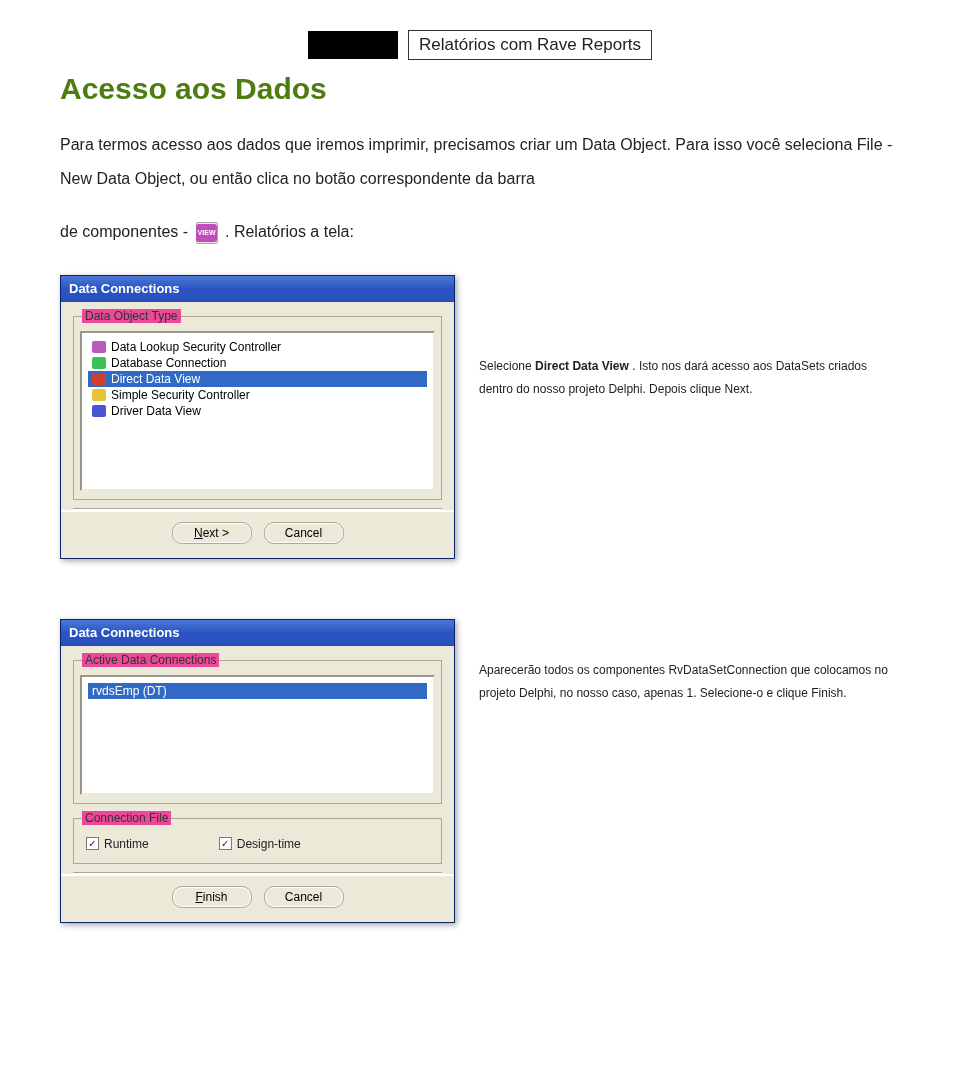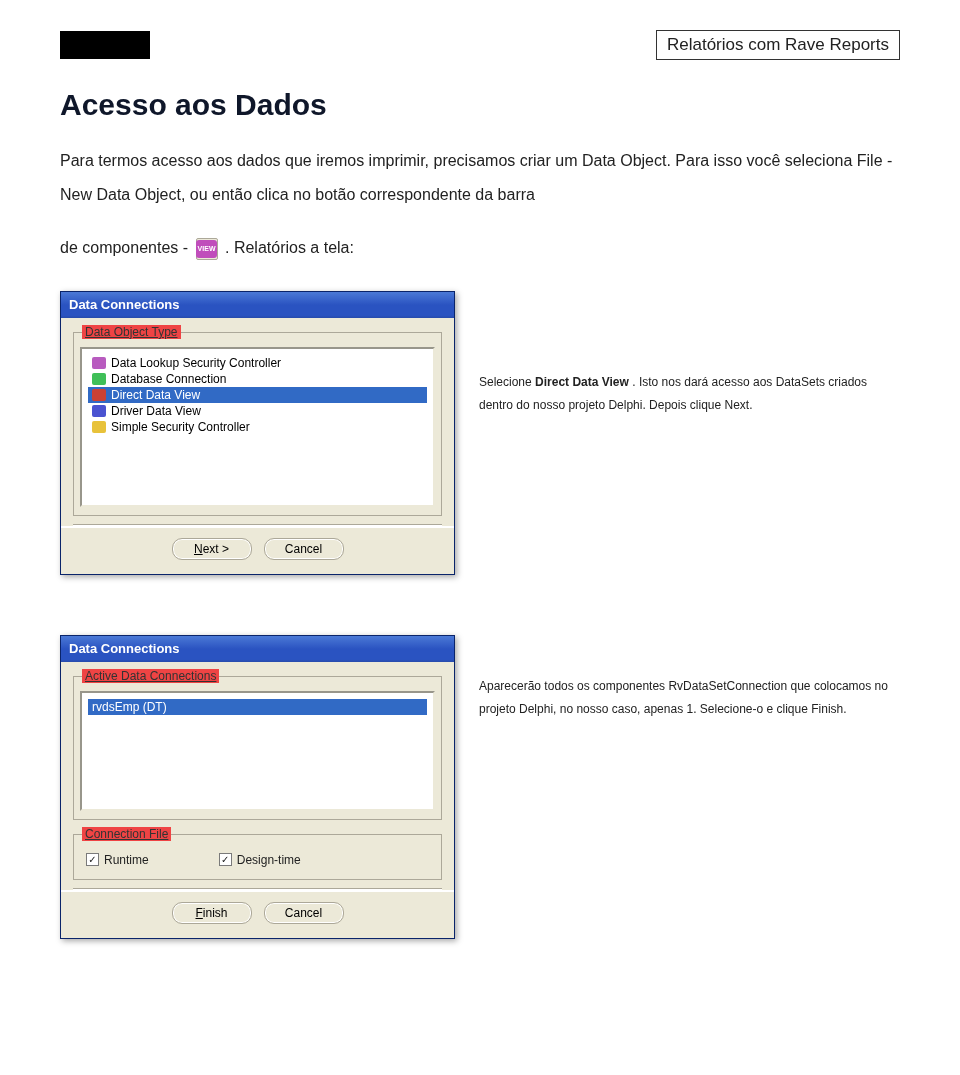--- a/index.html
+++ b/index.html
@@ -9,41 +9,41 @@
     font-family: "Trebuchet MS", "Segoe UI", sans-serif;
     color: #222;
     width: 960px;
   }
   .page {
     padding: 30px 60px 30px 60px;
     position: relative;
   }
   .header-row {
     display: flex;
-    justify-content: space-between;
-    align-items: center;
-    margin-bottom: 28px;
+    justify-content: center;
+    align-items: center;
+    margin-bottom: 12px;
   }
   .black-box {
     width: 90px;
     height: 28px;
     background: #000;
     margin-right: 10px;
   }
   .header-text {
     font-size: 17px;
     font-weight: normal;
     color: #222;
     border: 1px solid #333;
     padding: 4px 10px;
   }
   h1.section-title {
     font-size: 30px;
     font-weight: bold;
-    color: #0f172a;
+    color: #4d7c0f;
     margin: 0 0 22px 0;
   }
   p.body-text {
     font-size: 16px;
     line-height: 2.1;
     margin: 16px 0 20px 0;
   }
   .inline-toolbar-icon {
     display: inline-flex;
     vertical-align: middle;
@@ -83,25 +83,24 @@
   .groupbox {
     margin: 14px 12px 8px 12px;
     border: 1px solid #aca899;
     position: relative;
     padding: 14px 6px 8px 6px;
   }
   .group-label {
     position: absolute;
     top: -8px;
     left: 8px;
-    background: #ef4444;
+    background: #ec4899;
     padding: 0 3px;
     font-size: 12px;
     color: #333;
-    text-decoration: underline;
   }
   .listbox {
     background: #fff;
     border: 2px inset #ece9d8;
     min-height: 160px;
     padding: 6px;
   }
   .list-item {
     display: flex;
     align-items: center;
@@ -225,26 +224,26 @@
           </div>
           <div class="list-item">
             <span class="li-icon icon-green-db"></span>
             <span>Database Connection</span>
           </div>
           <div class="list-item selected">
             <span class="li-icon icon-red-view"></span>
             <span>Direct Data View</span>
           </div>
           <div class="list-item">
+            <span class="li-icon icon-yellow-lock"></span>
+            <span>Simple Security Controller</span>
+          </div>
+          <div class="list-item">
             <span class="li-icon icon-blue-view"></span>
             <span>Driver Data View</span>
-          </div>
-          <div class="list-item">
-            <span class="li-icon icon-yellow-lock"></span>
-            <span>Simple Security Controller</span>
           </div>
         </div>
       </div>
       <div class="divider"></div>
       <div class="button-row">
         <div class="win-button"><span class="u">N</span>ext &gt;</div>
         <div class="win-button">Cancel</div>
       </div>
     </div>
 

